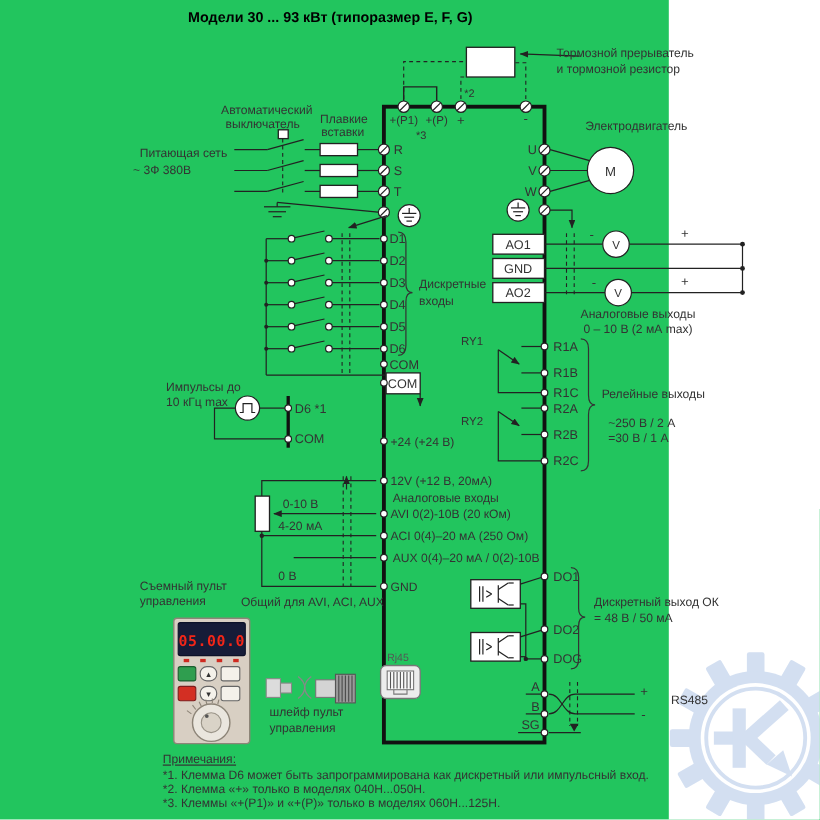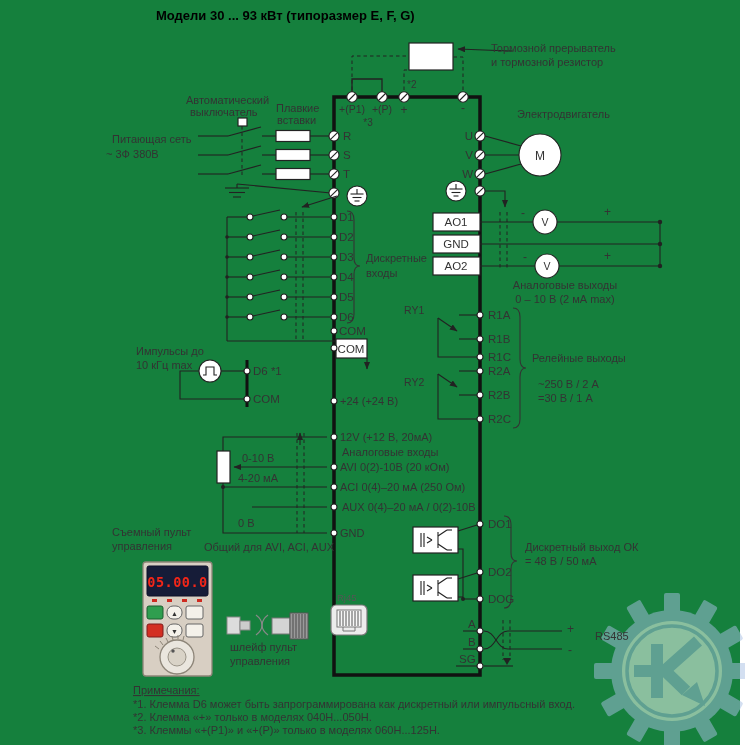--- a/index.html
+++ b/index.html
@@ -1,16 +1,16 @@
 <!DOCTYPE html>
 <html><head>
 <meta charset="utf-8">
 <style>
   html,body{margin:0;padding:0;background:#fff;}
-  #stage{width:740px;height:745px;position:relative;background:#15803d;}
+  #stage{width:593px;height:745px;position:relative;background:#22c55e;padding-left:15px;}
   svg{display:block;}
   text{font-family:"Liberation Sans",sans-serif;fill:#333;}
   .t{font-size:11px;}
   .t10{font-size:10px;}
   .t105{font-size:10.5px;}
   .t115{font-size:11.5px;}
   .t12{font-size:12px;}
   .title{font-size:13px;font-weight:bold;fill:#000;}
   .seg{font-family:"DejaVu Sans Mono",monospace;font-size:13.5px;font-weight:bold;fill:#f22618;letter-spacing:0.5px;}
   .small{font-size:9.5px;fill:#555;}

